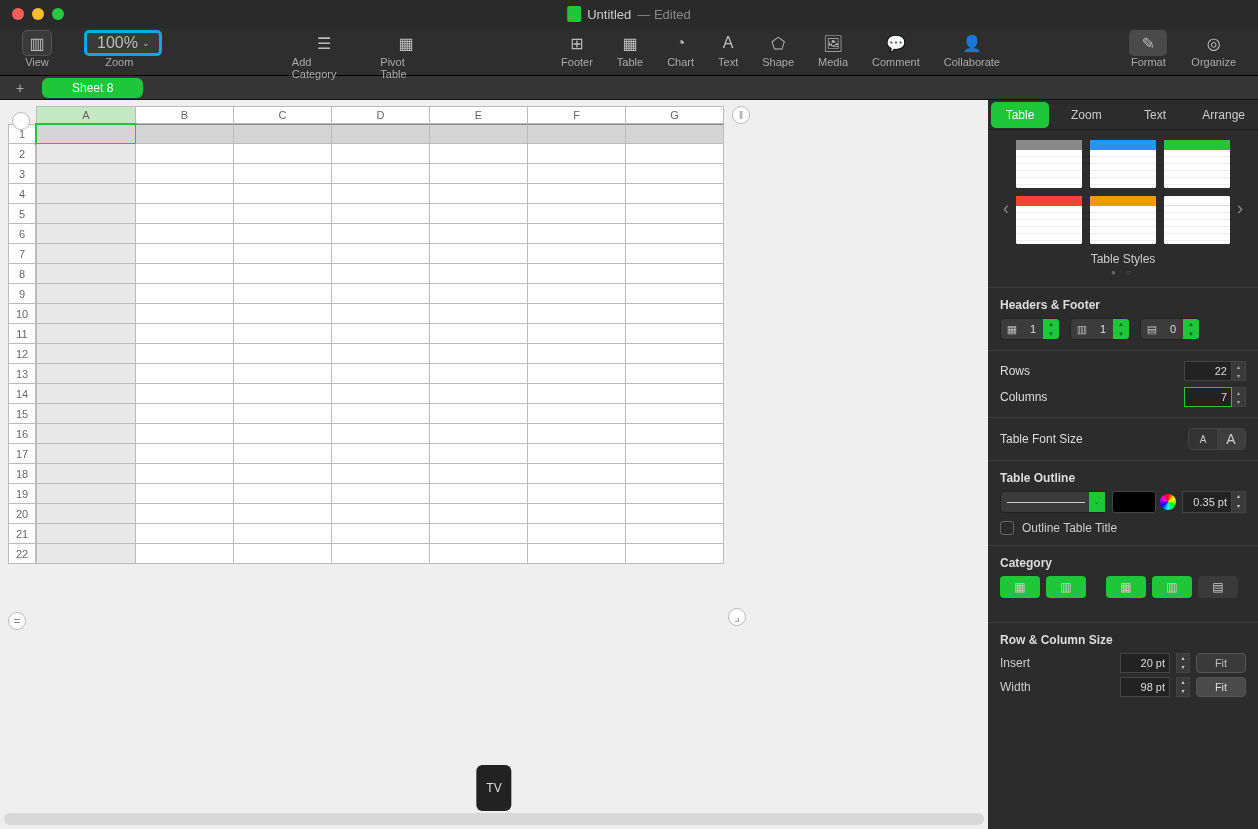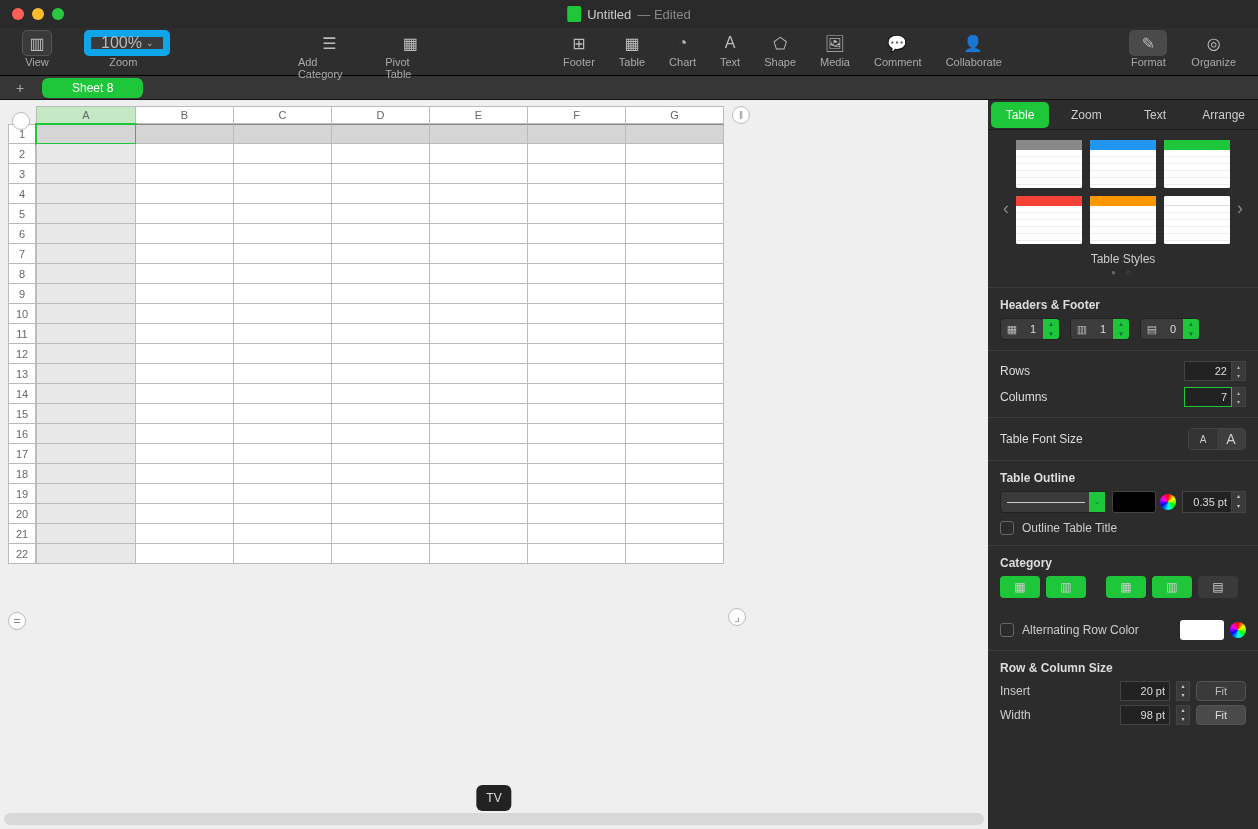--- a/index.html
+++ b/index.html
@@ -16,21 +16,21 @@
 .title-center .doc-icon { width: 14px; height: 16px; background: #1ec63a; border-radius: 2px; display: inline-block; }
 .title-center .edited { color: #888; }
 
 
 .toolbar { height: 48px; background: #2e2e2e; display: flex; align-items: flex-start; padding: 4px 10px 0; border-bottom: 1px solid #000; }
 .tool-item { display: flex; flex-direction: column; align-items: center; gap: 2px; padding: 0 12px; cursor: pointer; }
 .tool-icon { height: 22px; display: flex; align-items: center; justify-content: center; color: #bbb; font-size: 16px; }
 .tool-label { font-size: 11px; color: #aaa; }
 .tool-spacer { flex: 1; }
 .view-btn { width: 30px; height: 26px; border: 1px solid #555; border-radius: 5px; display:flex;align-items:center;justify-content:center;background:#3a3a3a;}
-.zoom-btn { height: 26px; padding: 0 10px; border: 7px solid #0ea5e9; border-radius: 5px; display:flex;align-items:center;gap:4px;background:#3a3a3a; margin-left:8px;}
+.zoom-btn { height: 26px; padding: 0 10px; border: 3px solid #0ea5e9; border-radius: 5px; display:flex;align-items:center;gap:4px;background:#3a3a3a; margin-left:8px;}
 .format-btn { width: 38px; height: 26px; border-radius: 5px; display:flex;align-items:center;justify-content:center;background:#4a4a4a;}
 
 
 .sheet-tabs { height: 24px; background: #363636; display: flex; align-items: center; padding-left: 10px; border-bottom: 1px solid #111;}
 .add-sheet { width: 20px; text-align: center; color: #aaa; cursor: pointer; font-size:14px;}
 .sheet-tab { background: #1ec63a; color: #fff; padding: 3px 30px; border-radius: 6px; margin-left: 12px; font-size: 12px; cursor:pointer;}
 
 
 .main { display: flex; height: calc(829px - 28px - 48px - 24px); }
 .canvas { flex: 1; background: #efefef; position: relative; overflow:hidden;}
@@ -108,21 +108,21 @@
 .alt-swatch{width:44px;height:20px;background:#fff;border-radius:3px;}
 .size-row{display:flex;align-items:center;justify-content:space-between;margin:4px 0;}
 .size-input{display:flex;gap:6px;align-items:center;}
 .size-input input{width:50px;height:20px;background:#222;border:1px solid #444;text-align:right;color:#ddd;padding-right:4px;font-size:11px;}
 .fit-btn{width:50px;height:20px;background:#3a3a3a;border:1px solid #555;border-radius:4px;color:#bbb;font-size:11px;display:flex;align-items:center;justify-content:center;cursor:pointer;}
 .fit-btn.active{background:#4a4a4a;color:#ddd;}
 hr.sep{border:none;border-top:1px solid #3c3c3c;margin:10px -12px;}
 
 
 .hscroll{position:absolute;left:4px;right:4px;bottom:4px;height:12px;background:#d8d8d8;border-radius:6px;}
-.tooltip{position:absolute;left:50%;bottom:18px;transform:translateX(-50%);background:#222;color:#ddd;padding:6px 10px;border-radius:6px;font-size:12px;}
+.tooltip{position:absolute;left:50%;bottom:18px;transform:translateX(-50%);background:#222;color:#ddd;padding:16px 10px;border-radius:6px;font-size:12px;}
 .tooltip::after{content:"";position:absolute;bottom:-5px;left:50%;transform:translateX(-50%);border:5px solid transparent;border-top-color:#222;}
 </style>
 </head>
 <body>
 
 <div class="titlebar">
   <div class="traffic-lights">
     <div class="traffic-light tl-red"></div>
     <div class="traffic-light tl-yellow"></div>
     <div class="traffic-light tl-green"></div>
@@ -586,26 +586,20 @@
       <div class="section-label">Category</div>
       <div class="grid-btns">
         <div class="grid-btn">▦</div>
         <div class="grid-btn">▥</div>
         <div style="width:8px;"></div>
         <div class="grid-btn">▦</div>
         <div class="grid-btn">▥</div>
         <div class="grid-btn off">▤</div>
       </div>
       <br>
-      <div class="checkbox-row">
-        <div class="checkbox"></div>
-        <span style="flex:1;">Alternating Row Color</span>
-        <div class="alt-swatch"></div>
-        <div class="color-wheel"></div>
-      </div>
       <hr class="sep">
 
       <div class="section-label">Row &amp; Column Size</div>
       <div class="size-row">
         <span>Insert</span>
         <div class="size-input">
           <input value="20 pt" style="">
           <div class="steps" style="width:14px;height:20px;background:#3a3a3a;border:1px solid #444;display:flex;flex-direction:column;">
               <div style="flex:1;font-size:6px;text-align:center;">▴</div>
               <div style="flex:1;font-size:6px;text-align:center;">▾</div>

